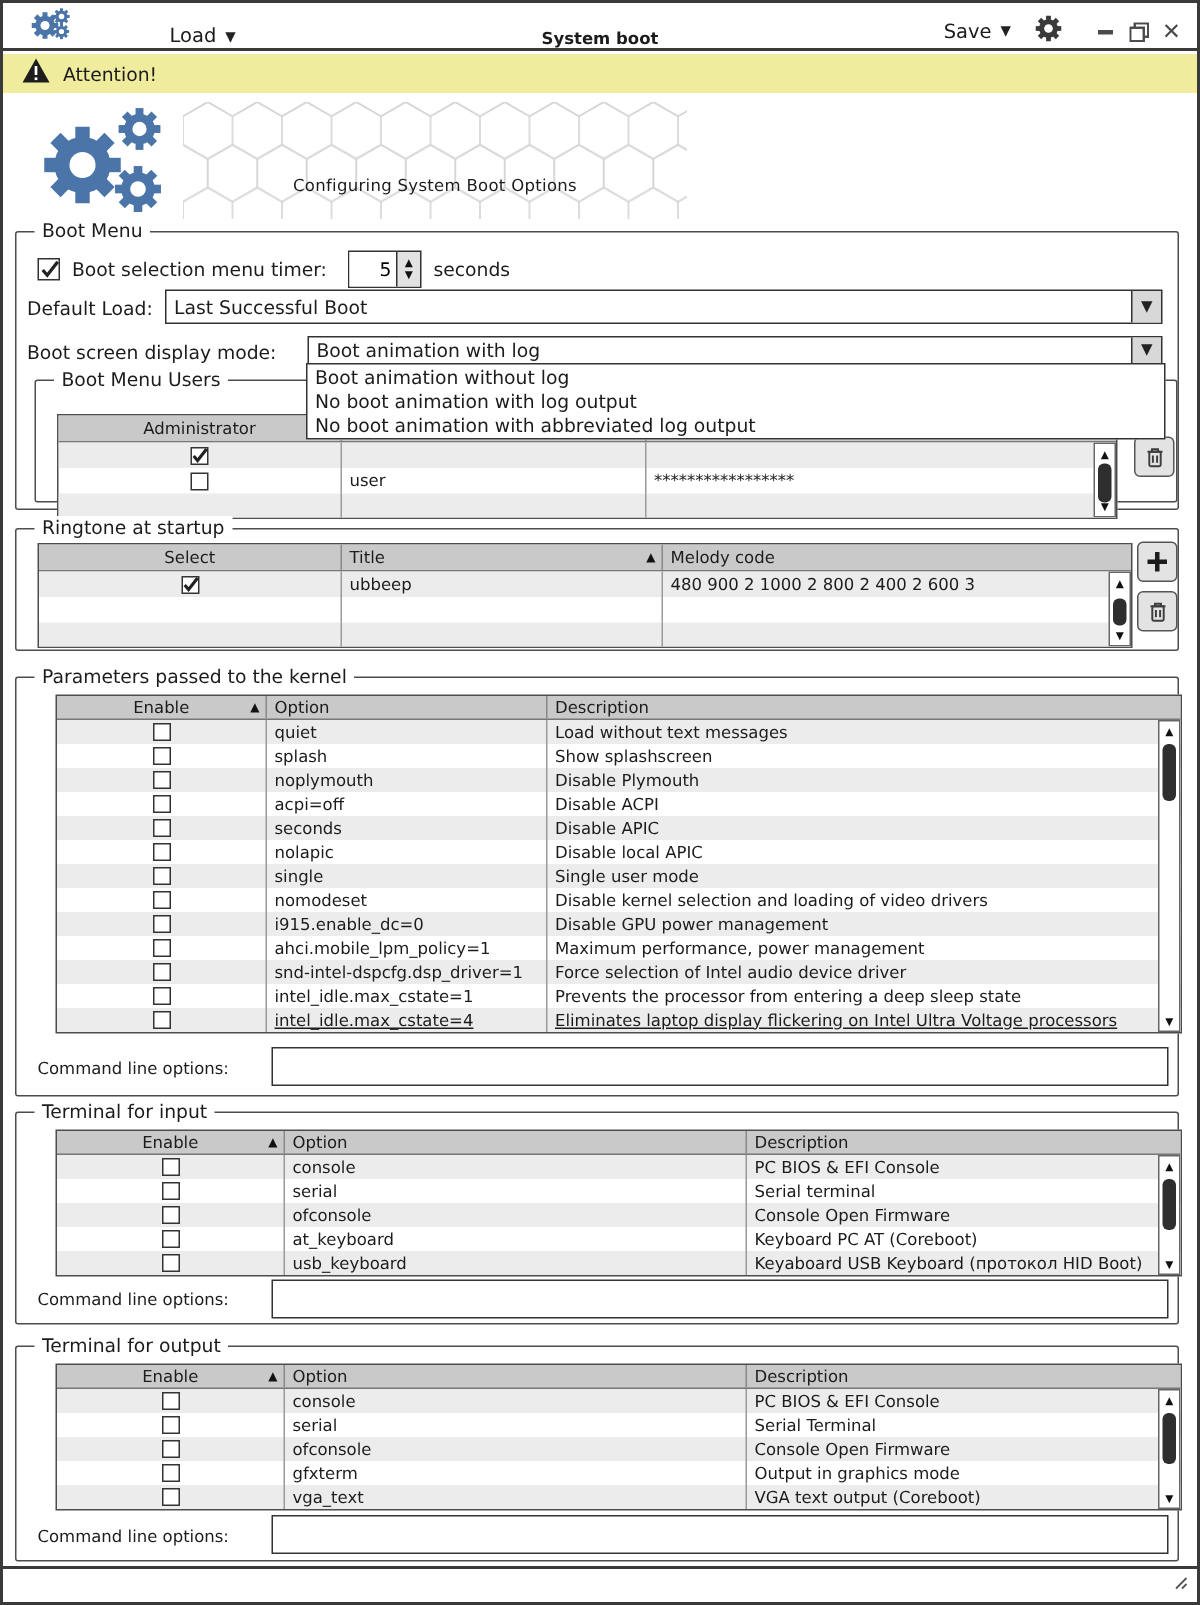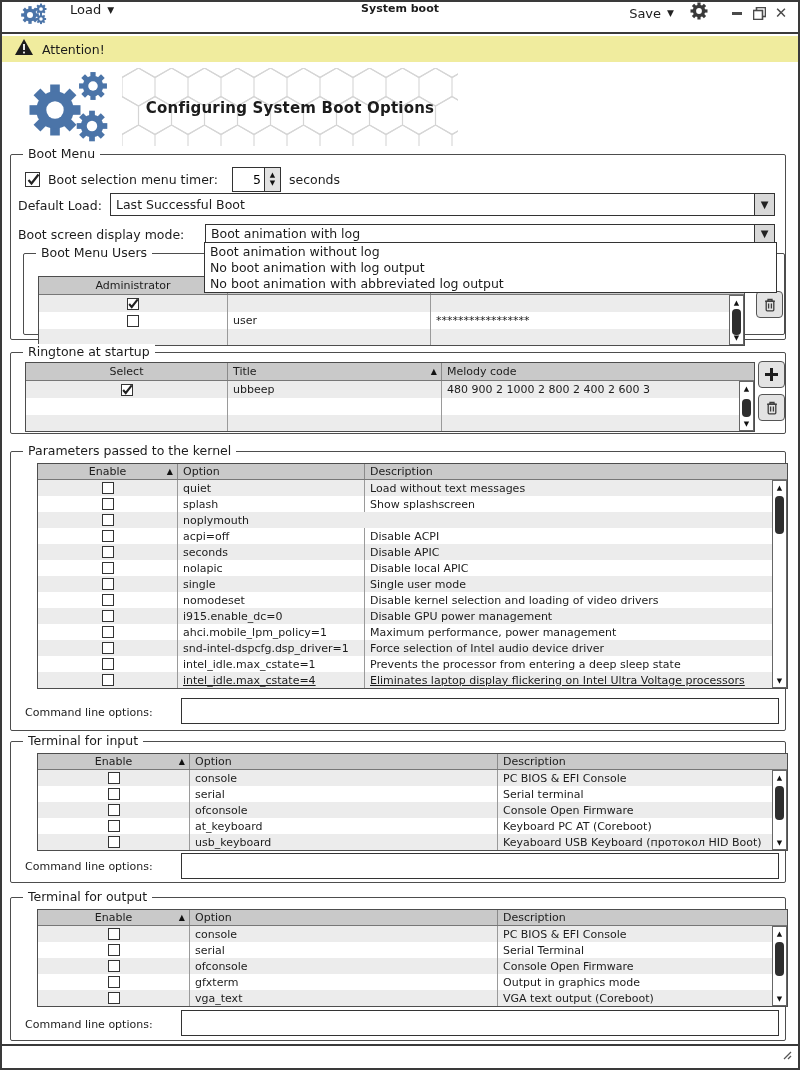--- a/index.html
+++ b/index.html
@@ -1,40 +1,40 @@
 <!DOCTYPE html>
 <html><head>
 <meta charset="utf-8">
 <style>
   * { box-sizing: border-box; margin: 0; padding: 0; }
   html,body { background:#fff; }
   body { font-family:"DejaVu Sans","Liberation Sans",sans-serif; color:#1c1c1c; }
   .window { position:relative; width:800px; height:1070px; background:#fff; border:2px solid #3a3a3a; overflow:hidden; }
 
   
-  .titlebar { position:absolute; left:0; top:0; width:796px; height:32px; border-bottom:2px solid #3a3a3a; display:flex; align-items:flex-start; background:#fff; padding:0 10px; }
+  .titlebar { position:absolute; left:0; top:0; width:796px; height:32px; border-bottom:2px solid #3a3a3a; display:flex; align-items:flex-end; background:#fff; padding:0 10px;gap:43px; }
   .appicon { margin-left:8px; }
   .menu-btn { display:flex; align-items:center; gap:6px; font-size:13px; margin-left:22px; cursor:default; }
   .caret { font-size:9px; color:#222; }
   .win-title { position:absolute; left:50%; transform:translateX(-50%); font-weight:bold; font-size:11px; }
   .tb-right { margin-left:auto; display:flex; align-items:center; gap:16px; }
   .winctl { display:flex; align-items:center; gap:8px; margin-left:6px; }
   .wbtn { display:flex; align-items:center; justify-content:center; width:14px; height:14px; }
   .min-bar { width:10px; height:3px; background:#4a4a4a; }
   .close-x { font-size:15px; color:#4a4a4a; font-weight:bold; line-height:1; }
 
   
   .attention { position:absolute; left:0; top:34px; width:796px; height:26px; background:#f0ec9e; display:flex; align-items:center; padding:0 12px; gap:8px; }
   .attention-label { font-size:12.5px; }
 
   
   .banner { position:absolute; left:0; top:60px; width:796px; height:88px; background:#fff; }
   .banner-gears { position:absolute; left:22px; top:8px; }
   .hexwrap { position:absolute; left:120px; top:6px; width:336px; height:78px; }
-  .banner-title { position:absolute; left:0; top:1px; width:100%; height:100%; display:flex; align-items:center; justify-content:center; font-weight:bold; font-size:15px; letter-spacing:0.2px; }
+  .banner-title { position:absolute; left:0; top:16px; width:100%; height:100%; display:flex; align-items:center; justify-content:center; font-weight:normal; font-size:11px; letter-spacing:0.2px; }
 
   
   .group { position:absolute; border:1.5px solid #4d4d4d; border-radius:2px; background:#fff;padding-left:35px; }
   .legend { position:absolute; top:-9px; left:12px; background:#fff; padding:0 5px; font-size:12.5px; }
 
   
   .cb { width:15px; height:15px; border:1.6px solid #333; background:#fff; display:inline-flex; align-items:center; justify-content:center; flex:none; }
   .cb svg { overflow:visible; }
   .row-label { font-size:12.5px; }
   .timer-row { position:absolute; left:14px; top:12px; display:flex; align-items:center; gap:8px; }
@@ -355,20 +355,21 @@
               <span class="cb small"></span>
             </div>
           <div class="tcell">splash</div>
           <div class="tcell">Show splashscreen</div>
         </div>
         <div class="trow" style="grid-template-columns:139px 187px 1fr; height:16px;">
           <div class="tcell center">
               <span class="cb small"></span>
             </div>
           <div class="tcell">noplymouth</div>
+          <div class="tcell">Disable Plymouth</div>
         </div>
         <div class="trow" style="grid-template-columns:139px 187px 1fr; height:16px;">
           <div class="tcell center">
               <span class="cb small"></span>
             </div>
           <div class="tcell">acpi=off</div>
           <div class="tcell">Disable ACPI</div>
         </div>
         <div class="trow" style="grid-template-columns:139px 187px 1fr; height:16px;">
           <div class="tcell center">

